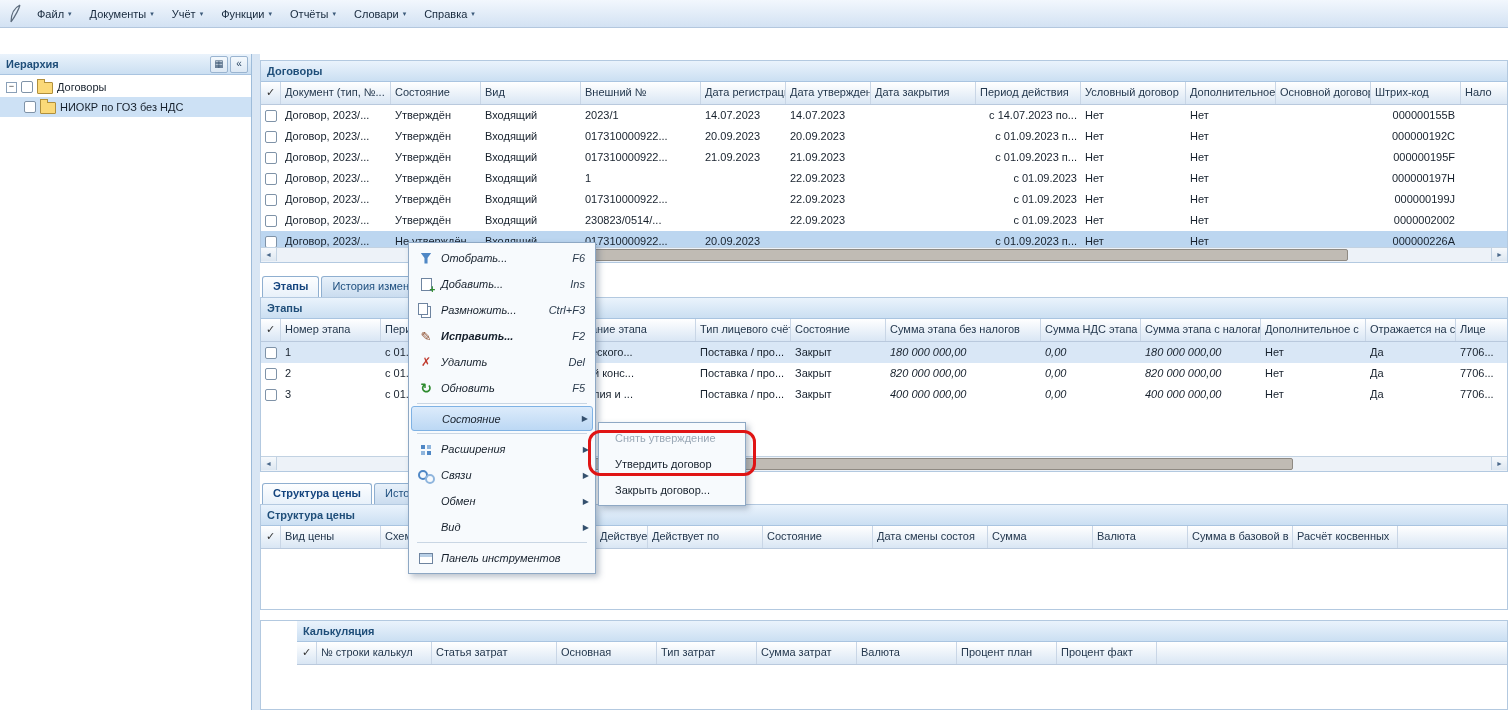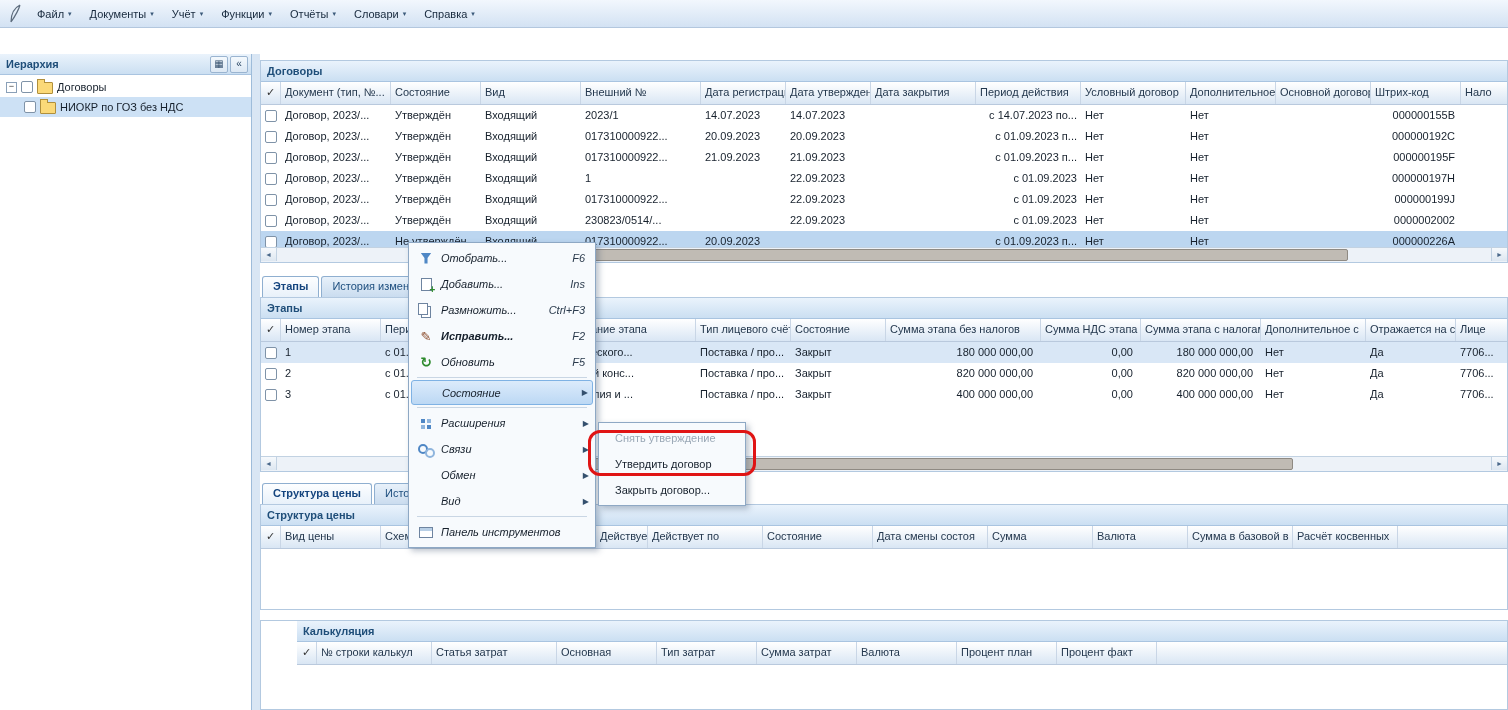--- a/index.html
+++ b/index.html
@@ -79,21 +79,21 @@
   .t-contracts .c9{width:105px}.t-contracts .c10{width:90px}.t-contracts .c11{width:95px}
   .t-contracts .c12{width:90px}.t-contracts .c13{width:48px}
   .t-contracts .row .c8{text-align:right;}
   .t-contracts .row .c12{text-align:right;padding-right:6px;}
 
   .t-stages .c0{width:20px}.t-stages .c1{width:100px}.t-stages .c2{width:110px}
   .t-stages .c3{width:205px}.t-stages .c4{width:95px}.t-stages .c5{width:95px}
   .t-stages .c6{width:155px}.t-stages .c7{width:100px}.t-stages .c8{width:120px}
   .t-stages .c9{width:105px}.t-stages .c10{width:90px}.t-stages .c11{width:53px}
   .t-stages .thead .c3{text-align:center;}
-  .t-stages .row .c6,.t-stages .row .c7,.t-stages .row .c8{text-align:right;padding-right:8px;}
+  .t-stages .row .c6,.t-stages .row .c7,.t-stages .row .c8{text-align:left;padding-right:8px;font-style:italic;}
 
   .t-price .c0{width:20px}.t-price .c1{width:100px}.t-price .c2{width:215px}
   .t-price .c3{width:52px}.t-price .c4{width:115px}.t-price .c5{width:110px}
   .t-price .c6{width:115px}.t-price .c7{width:105px}.t-price .c8{width:95px}
   .t-price .c9{width:105px}.t-price .c10{width:105px}
 
   .t-calc .c0{width:20px}.t-calc .c1{width:115px}.t-calc .c2{width:125px}
   .t-calc .c3{width:100px}.t-calc .c4{width:100px}.t-calc .c5{width:100px}
   .t-calc .c6{width:100px}.t-calc .c7{width:100px}.t-calc .c8{width:100px}
 
@@ -506,20 +506,25 @@
       <span class="mi-icon copy-icon"></span>
       <span class="mi-label">Размножить...</span>
       <span class="mi-shortcut">Ctrl+F3</span>
     </div>
     <div class="mitem bold">
       <span class="mi-icon edit-icon"></span>
       <span class="mi-label">Исправить...</span>
       <span class="mi-shortcut">F2</span>
     </div>
     <div class="mitem">
+      <span class="mi-icon delete-icon"></span>
+      <span class="mi-label">Удалить</span>
+      <span class="mi-shortcut">Del</span>
+    </div>
+    <div class="mitem">
       <span class="mi-icon refresh-icon"></span>
       <span class="mi-label">Обновить</span>
       <span class="mi-shortcut">F5</span>
     </div>
     <div class="msep"></div>
     <div class="mitem hl">
       <span class="mi-icon"></span>
       <span class="mi-label">Состояние</span>
       <span class="mi-arrow">▶</span>
     </div>

